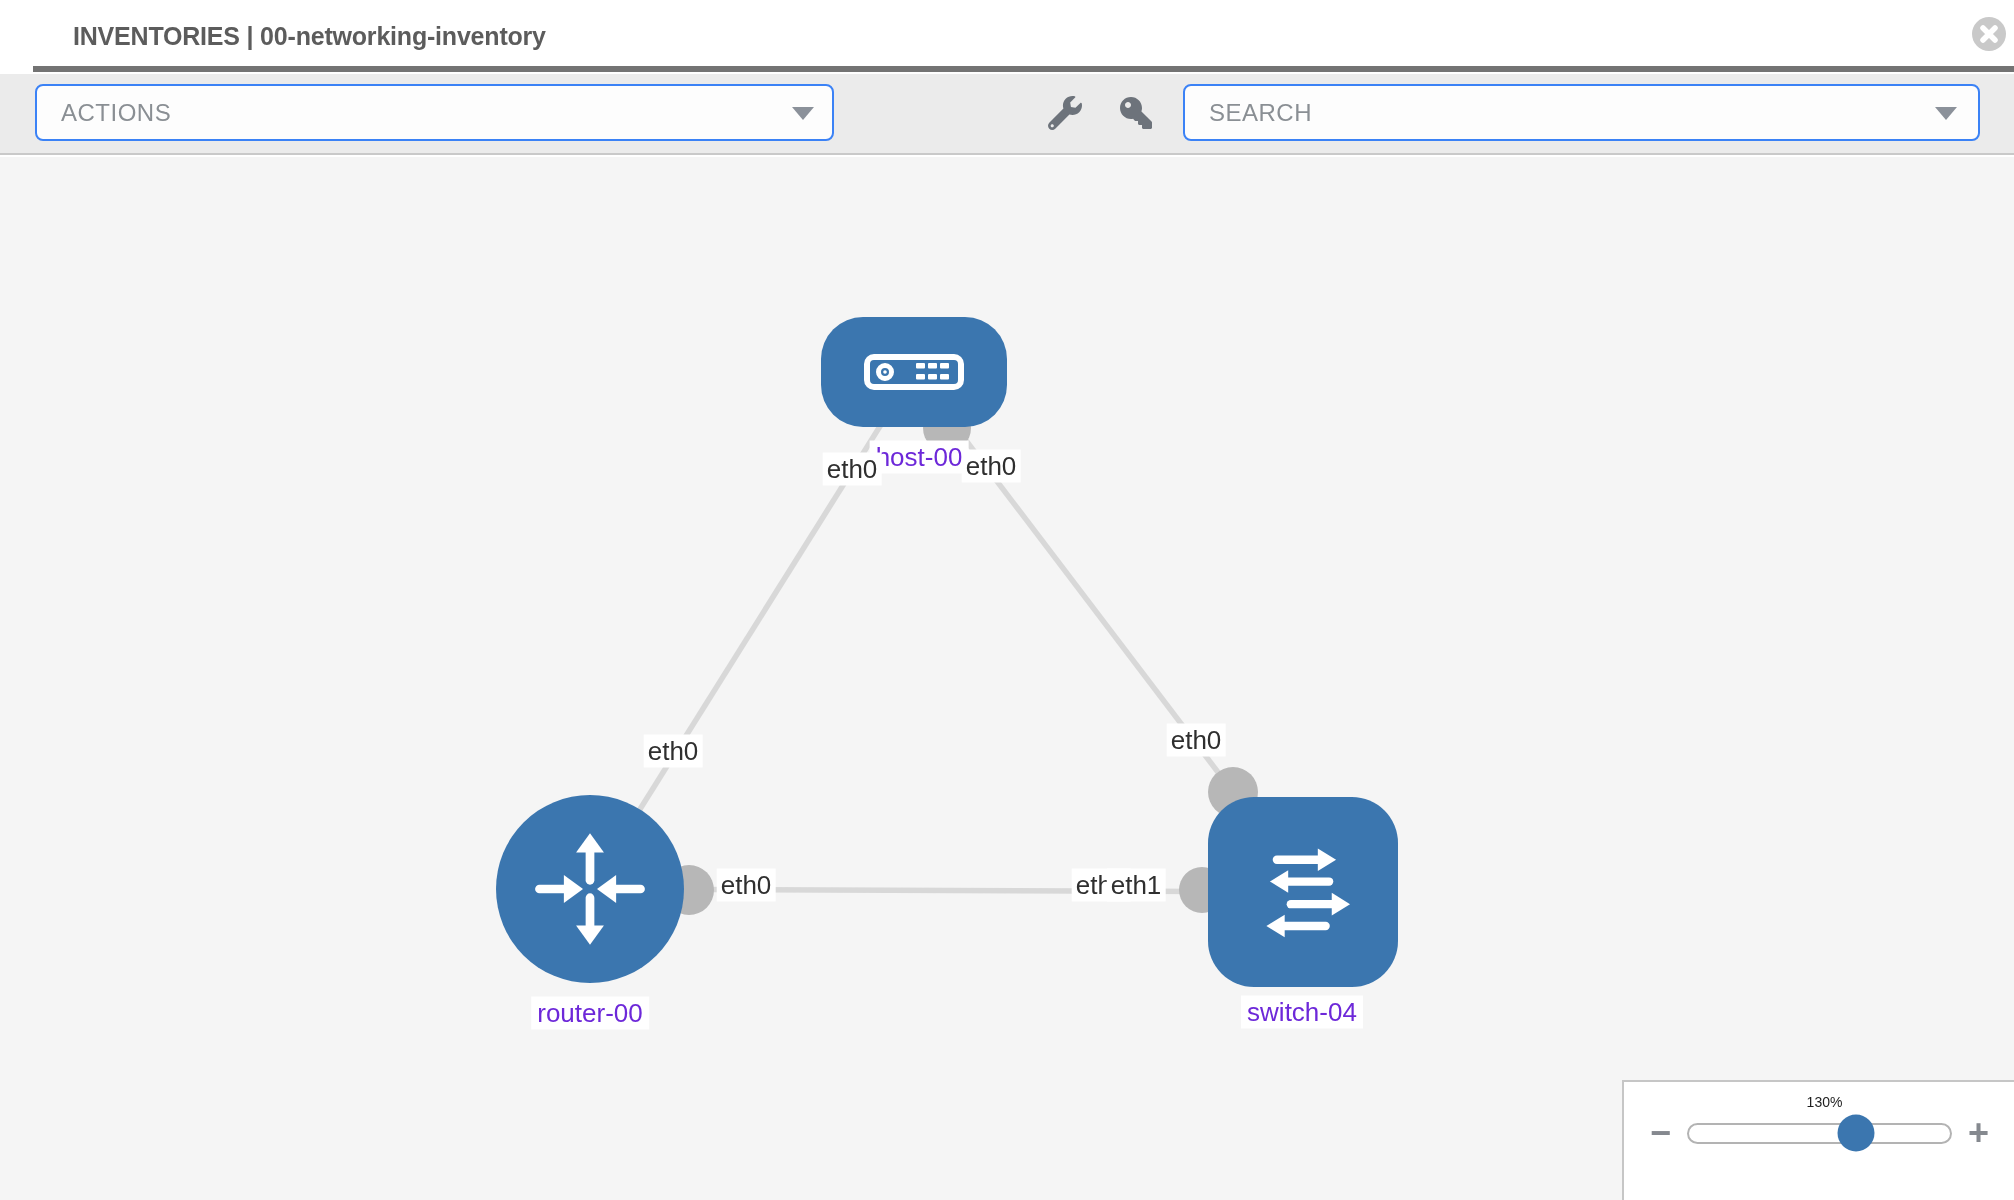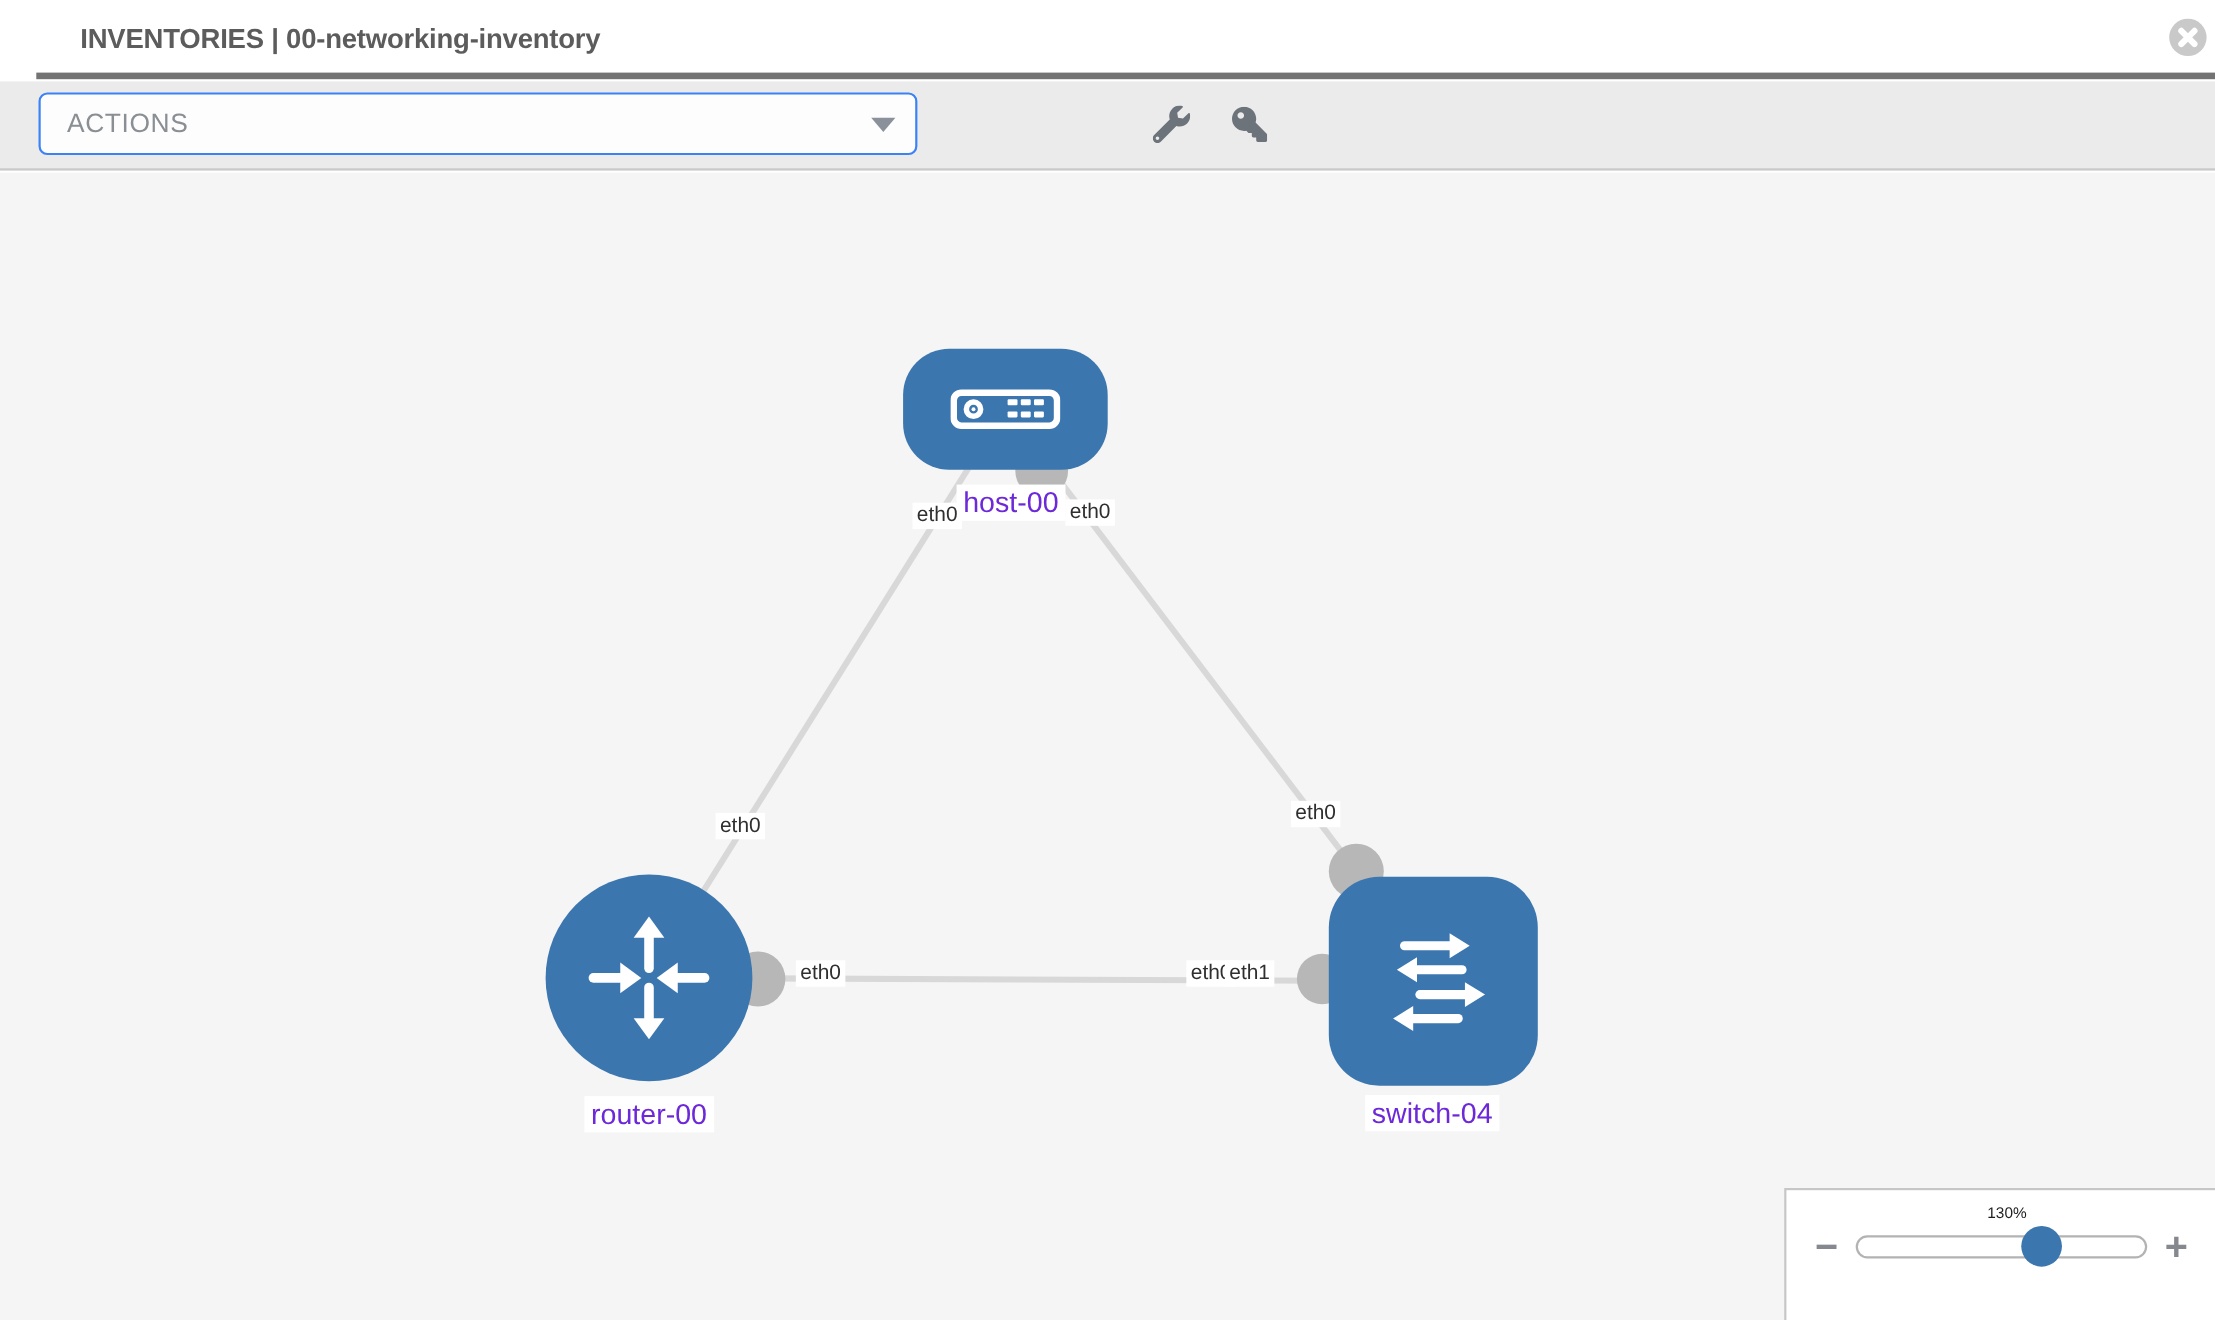--- a/index.html
+++ b/index.html
@@ -42,21 +42,21 @@
   .node { position:absolute; transform:translate(-50%,-50%); background:#3b76af;
           display:flex; align-items:center; justify-content:center; cursor:pointer; }
   .node svg { pointer-events:none; }
   .node.host   { width:186px; height:110px; border-radius:42px; }
   .node.router { width:188px; height:188px; border-radius:50%; }
   .node.switch { width:190px; height:190px; border-radius:46px; }
 
   .lbl { position:absolute; transform:translate(-50%,-50%); background:#fff;
          white-space:nowrap; color:#6d28d9; }
   .lbl.node-lbl  { font-size:26px; padding:1px 6px; }
-  .lbl.iface-lbl { font-size:19px; padding:1px 4px; color:#2f2f2f; }
+  .lbl.iface-lbl { font-size:26px; padding:1px 4px; color:#2f2f2f; }
 
   
   .zoom-panel { position:absolute; right:-3px; bottom:-4px; width:395px; height:124px;
                 background:#fff; border:2px solid #c6c6c6; z-index:10; }
   .zoom-level { text-align:center; margin-top:12px; font-size:14px; color:#1e1e1e;margin-left:10px; }
   .zoom-row { display:flex; align-items:center; padding:0 26px; margin-top:9px; }
   .zoom-minus,.zoom-plus { color:#85898f; font-size:36px; font-weight:700; line-height:28px;
                            background:transparent; border:none; cursor:pointer; padding:0; }
   .zoom-slider { position:relative; flex:1; height:21px; margin:0 16px; background:#fff;
                  border:2px solid #b3b3b3; border-radius:11px; cursor:pointer; }
@@ -91,20 +91,24 @@
     </button>
 
     <button class="tool-btn key">
       <svg width="32" height="32" viewBox="0 0 512 512">
         <g transform="translate(512,0) scale(-1,1)">
           <path fill="#6d737b" d="M512 176.001C512 273.203 433.202 352 336 352c-11.22 0-22.19-1.062-32.827-3.069l-24.012 27.014A23.999 23.999 0 0 1 261.223 384H224v40c0 13.255-10.745 24-24 24h-40v40c0 13.255-10.745 24-24 24H24c-13.255 0-24-10.745-24-24v-78.059c0-6.365 2.529-12.47 7.029-16.971l161.802-161.802C166.885 218.994 160 198.922 160 176 160 78.798 238.797.001 335.999 0 433.488-.001 512 78.511 512 176.001zM336 128c0 26.51 21.49 48 48 48s48-21.49 48-48-21.49-48-48-48-48 21.49-48 48z"></path>
         </g>
       </svg>
     </button>
 
+    <div class="select search">
+      <span>SEARCH</span>
+      <span class="caret"></span>
+    </div>
   </div>
 
   <div class="canvas" id="canvas">
     <svg id="graph" width="2014" height="1043">
         <line x1="914" y1="215" x2="590" y2="732" stroke="#d8d8d8" stroke-width="5.5"></line>
         <line x1="914" y1="215" x2="1233" y2="635" stroke="#d8d8d8" stroke-width="5.5"></line>
         <line x1="590" y1="732" x2="1303" y2="735" stroke="#d8d8d8" stroke-width="5.5"></line>
         <circle cx="689" cy="733" r="25" fill="#b7b7b7"></circle>
         <circle cx="1202" cy="733" r="23" fill="#b7b7b7"></circle>
         <circle cx="1233" cy="635" r="25" fill="#b7b7b7"></circle>

